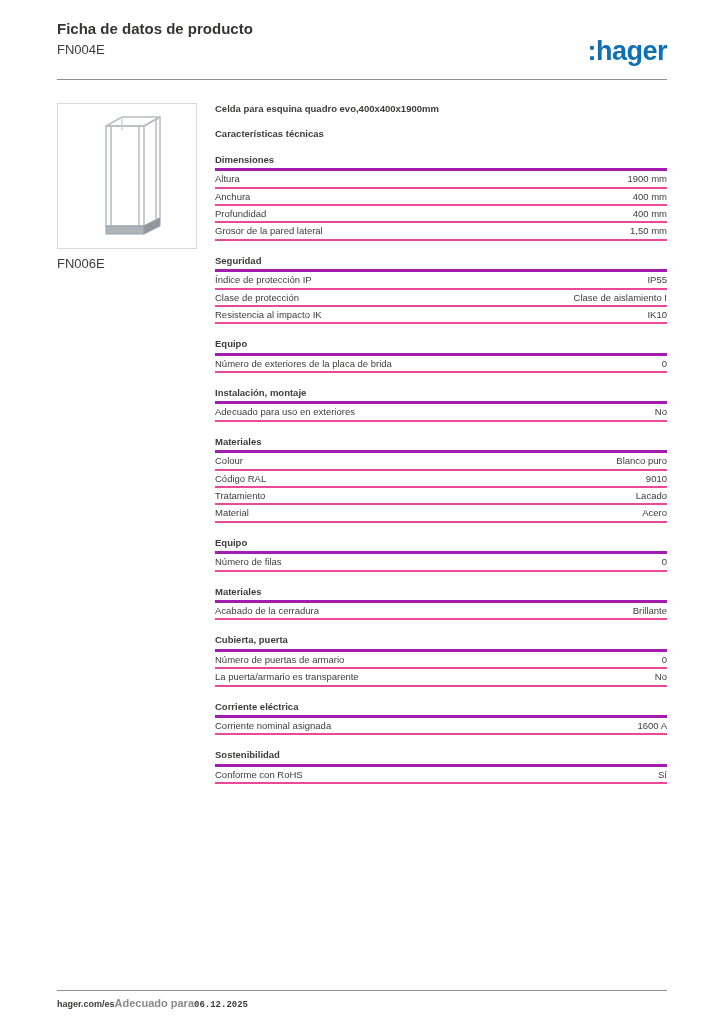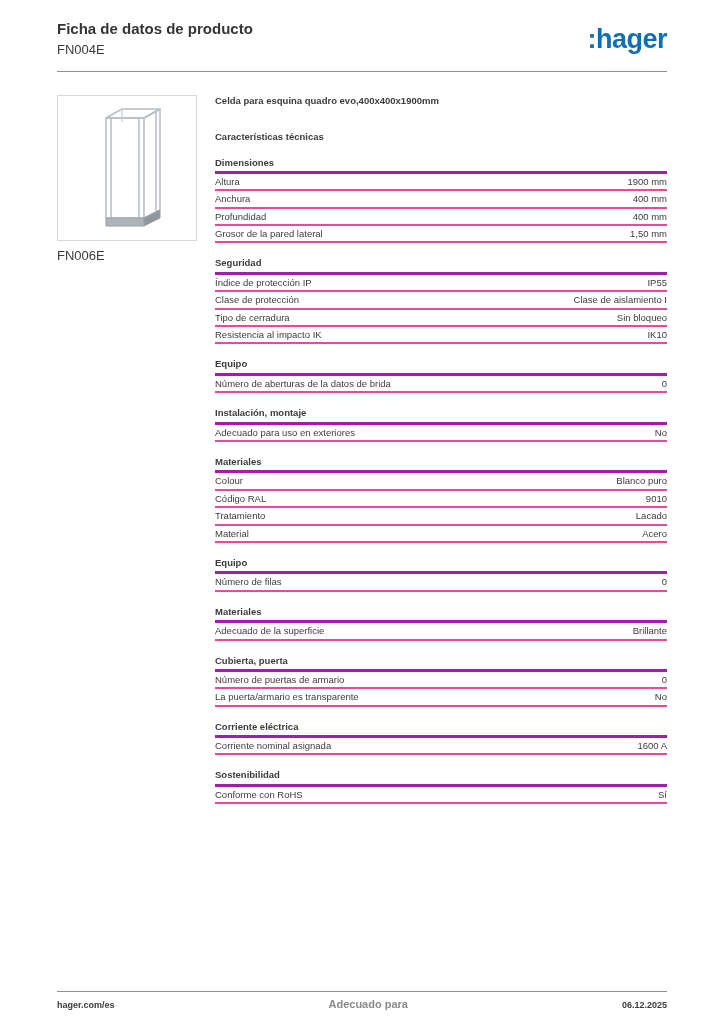--- a/index.html
+++ b/index.html
@@ -15,61 +15,61 @@
 
   
   .header {
     display:flex; justify-content:space-between; align-items:flex-start;
     padding-bottom:14px; border-bottom:1px solid #8f8f8f;
   }
   .header-title { font-size:15px; font-weight:bold; color:#353534; line-height:1.25; }
   .header-sub { font-size:13px; color:#3c3c3b; margin-top:3px; }
   .logo {
     font-size:27px; font-weight:bold; letter-spacing:-0.5px; line-height:1;
-    margin-top:6px;
+    margin-top:18px;
   }
 
   
   .main { display:flex; gap:18px; margin-top:23px; }
   .left-col { width:140px; flex-shrink:0; }
   .img-box {
     width:140px; height:146px;
     border:1px solid #d8d8d8;
     display:flex; align-items:center; justify-content:center;
     background:#ffffff;
   }
   .caption { font-size:13px; color:#3c3c3b; margin-top:7px; }
 
   .right-col { flex:1; font-size:9.5px; line-height:1.2; }
   .product-name { font-weight:bold; }
-  .tech-title { font-weight:bold; margin-top:25px; }
+  .tech-title { font-weight:bold; margin-top:14px; }
 
   .section { margin-top:14px; }
   .section-title {
     font-weight:bold; padding-bottom:3px;
     border-bottom:3px solid #a21caf;
   }
   .spec-row {
     display:flex; justify-content:space-between; align-items:baseline;
     padding:2px 0 2px 0;
     border-bottom:2px solid #ec4899;
   }
   .spec-label { text-align:left; }
   .spec-value { text-align:right; white-space:nowrap; padding-left:10px; }
 
   
   .footer {
     position:absolute; left:57px; right:57px; bottom:14px;
     border-top:1px solid #8f8f8f; padding-top:6px;
-    display:flex; justify-content:space-between; align-items:baseline;
+    display:flex; align-items:baseline;
     font-size:9px;
   }
   .footer-left { font-weight:bold; color:#3c3c3b; text-decoration:none; }
   .footer-center { color:#8a8a8a; font-size:11px;font-weight:bold; }
-  .footer-right { font-weight:bold; }
+  .footer-right { font-weight:bold;font-family:Liberation Mono, monospace; }
 </style>
 </head>
 <body>
 
 <div class="page">
 
   <div class="header">
     <div>
       <div class="header-title">Ficha de datos de producto</div>
       <div class="header-sub">FN004E</div>
@@ -135,32 +135,28 @@
             <div class="section-title">Seguridad</div>
             <div class="spec-row">
               <span class="spec-label">Índice de protección IP</span>
               <span class="spec-value">IP55</span>
             </div>
             <div class="spec-row">
               <span class="spec-label">Clase de protección</span>
               <span class="spec-value">Clase de aislamiento I</span>
             </div>
             <div class="spec-row">
-              <span class="spec-label">Tipo de cerradura</span>
-              <span class="spec-value">Sin bloqueo</span>
-            </div>
-            <div class="spec-row">
               <span class="spec-label">Resistencia al impacto IK</span>
               <span class="spec-value">IK10</span>
             </div>
           </div>
           <div class="section">
             <div class="section-title">Equipo</div>
             <div class="spec-row">
-              <span class="spec-label">Número de aberturas de la datos de brida</span>
+              <span class="spec-label">Número de exteriores de la placa de brida</span>
               <span class="spec-value">0</span>
             </div>
           </div>
           <div class="section">
             <div class="section-title">Instalación, montaje</div>
             <div class="spec-row">
               <span class="spec-label">Adecuado para uso en exteriores</span>
               <span class="spec-value">No</span>
             </div>
           </div>
@@ -186,21 +182,21 @@
           <div class="section">
             <div class="section-title">Equipo</div>
             <div class="spec-row">
               <span class="spec-label">Número de filas</span>
               <span class="spec-value">0</span>
             </div>
           </div>
           <div class="section">
             <div class="section-title">Materiales</div>
             <div class="spec-row">
-              <span class="spec-label">Adecuado de la superficie</span>
+              <span class="spec-label">Acabado de la cerradura</span>
               <span class="spec-value">Brillante</span>
             </div>
           </div>
           <div class="section">
             <div class="section-title">Cubierta, puerta</div>
             <div class="spec-row">
               <span class="spec-label">Número de puertas de armario</span>
               <span class="spec-value">0</span>
             </div>
             <div class="spec-row">

